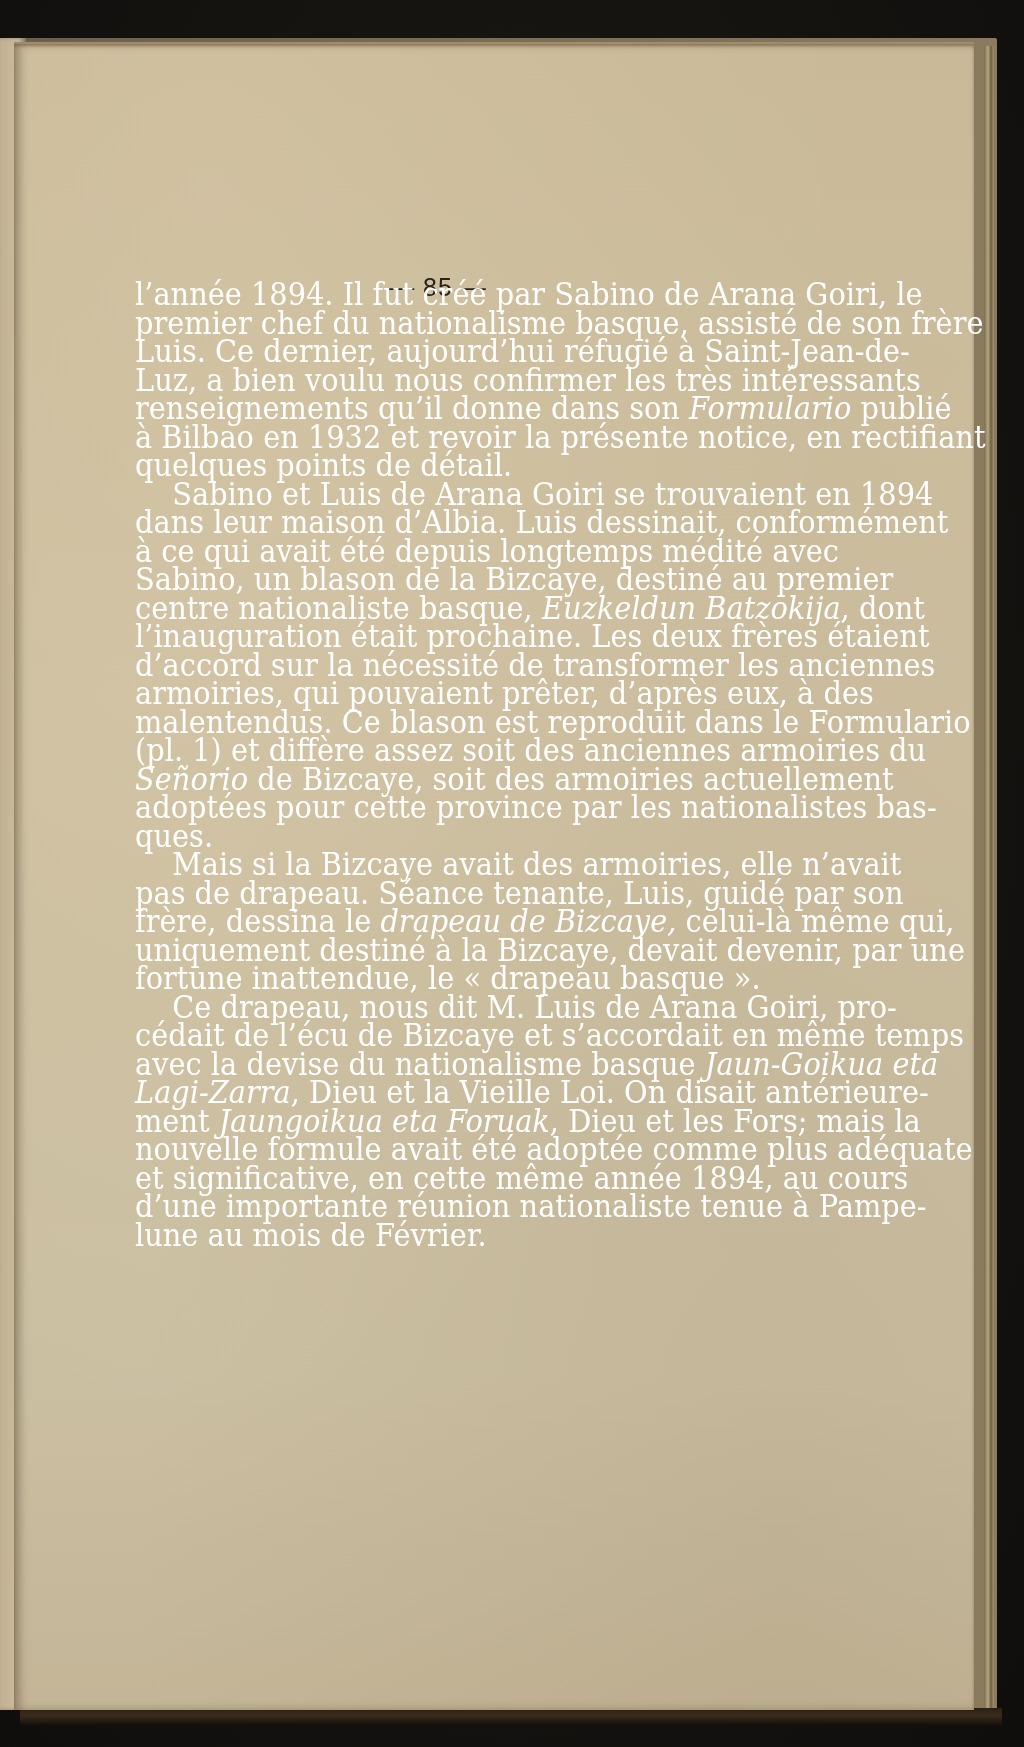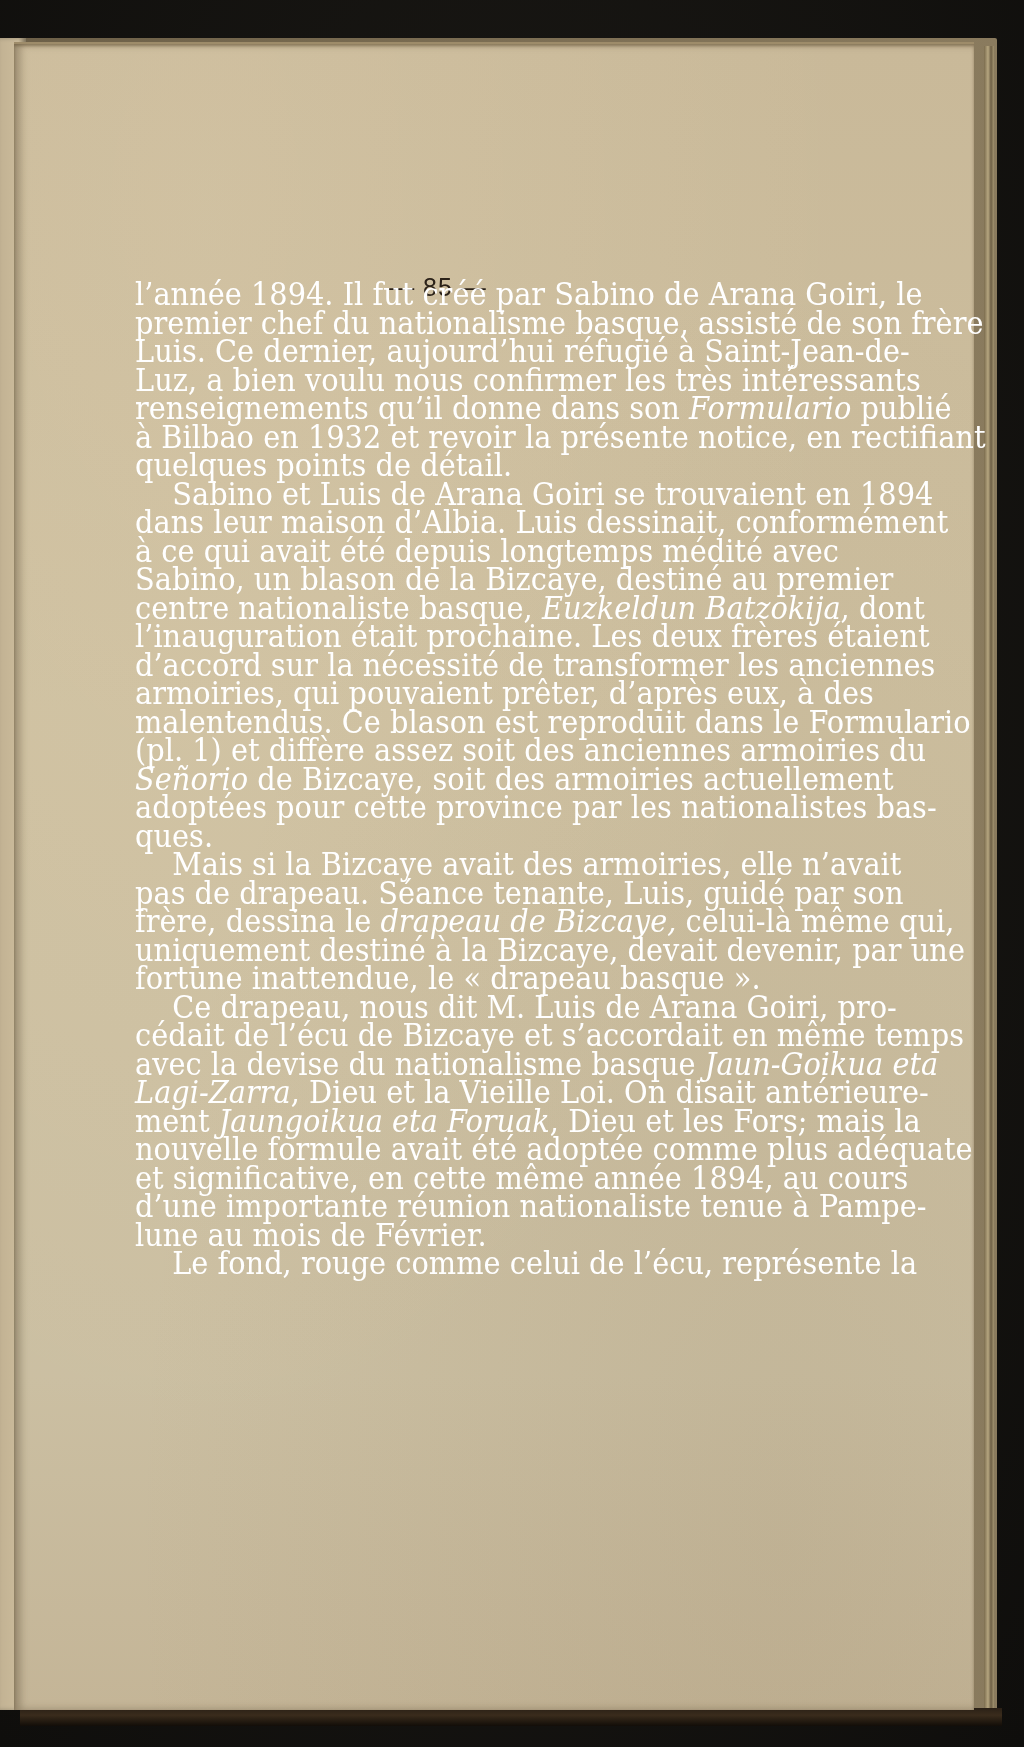--- a/index.html
+++ b/index.html
@@ -117,16 +117,13 @@
       <span class="line indent"><span>Ce drapeau, nous dit M. Luis de Arana Goiri, pro-</span></span>
       <span class="line"><span>cédait de l’écu de Bizcaye et s’accordait en même temps</span></span>
       <span class="line"><span>avec la devise du nationalisme basque </span><i>Jaun-Goikua eta</i></span>
       <span class="line"><i>Lagi-Zarra</i><span>, Dieu et la Vieille Loi. On disait antérieure-</span></span>
       <span class="line"><span>ment </span><i>Jaungoikua eta Foruak</i><span>, Dieu et les Fors; mais la</span></span>
       <span class="line"><span>nouvelle formule avait été adoptée comme plus adéquate</span></span>
       <span class="line"><span>et significative, en cette même année  1894,  au  cours</span></span>
       <span class="line"><span>d’une importante réunion  nationaliste tenue  à Pampe-</span></span>
       <span class="line last"><span>lune au mois de Février.</span></span>
     </div>
-    <div>
-      <span class="line indent last"><span>Le fond, rouge comme celui de l’écu, représente la</span></span>
-    </div>
   </div>
 
 </body></html>

